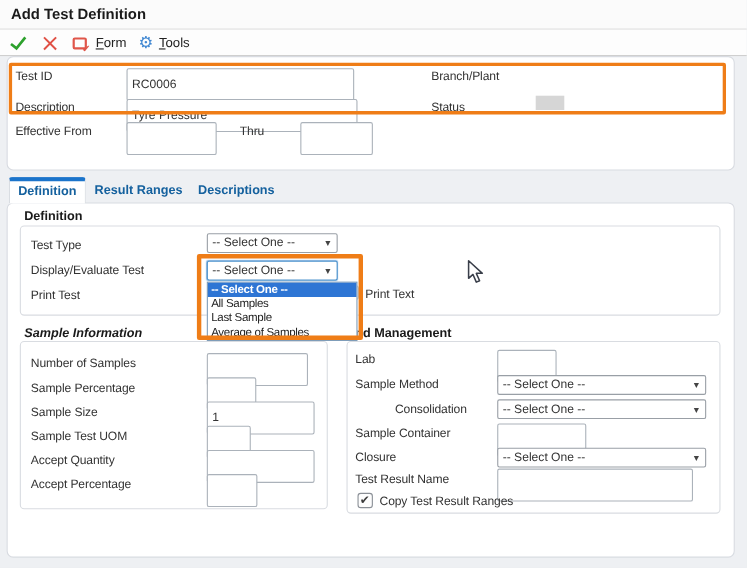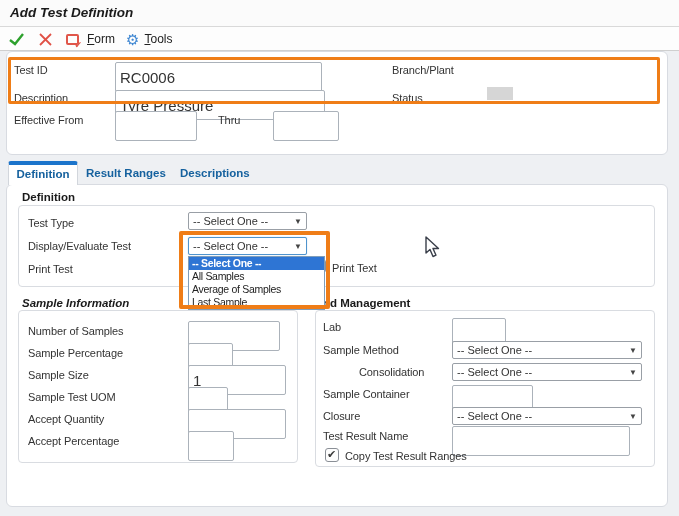--- a/index.html
+++ b/index.html
@@ -1,41 +1,41 @@
 <!DOCTYPE html>
 <html><head>
 <meta charset="utf-8">
 <style>
   * { margin:0; padding:0; box-sizing:border-box; }
   html,body { background:#e9ebef; }
   body { font-family:"Liberation Sans","DejaVu Sans",sans-serif; }
   .screen { position:relative; width:679px; height:516px; background:#eef0f3; overflow:hidden; }
 
   
-  .titlebar { position:absolute; left:0; top:0; width:679px; height:27px; background:#fbfbfb; border-bottom:1px solid #d9d9d9;font-style:italic; }
+  .titlebar { position:absolute; left:0; top:0; width:679px; height:27px; background:#fbfbfb; border-bottom:1px solid #d9d9d9; }
   .titlebar .title { position:absolute; left:10px; top:5px; font-size:13.5px; font-weight:bold; color:#1a1a1a; }
   .toolbar { position:absolute; left:0; top:27px; width:679px; height:24px; background:#fdfdfd; border-bottom:1px solid #cfcfcf; }
   .tbtn { position:absolute; top:3px; height:18px; display:flex; align-items:center; cursor:default; }
   .menu-label { font-size:12px; color:#222; display:inline-block; }
   .menu-label::first-letter { text-decoration:underline; }
   .form-icon { position:relative; width:13px; height:11px; border:2px solid #e0564a; border-radius:2px; display:inline-block; }
   .form-icon::after { content:"✔"; position:absolute; right:-5px; bottom:-7px; color:#e0564a; font-size:9px; font-weight:bold; }
   .gear-glyph { font-size:15px; color:#3f87d2; line-height:15px; }
 
   
   .panel { position:absolute; background:#fff; border:1px solid #d8dbe1; border-radius:6px; }
   .top-panel { left:6px; top:51px; width:662px; height:104px; }
   .main-panel { left:6px; top:184px; width:662px; height:323px; }
 
   .hl-box { position:absolute; border:3px solid #ef7d17; border-radius:2px; pointer-events:none; }
   .hl-1 { left:8px; top:57px; width:652px; height:47px; z-index:40; }
   .hl-2 { left:179px; top:231px; width:151px; height:78px; z-index:60; border-width:4px; }
 
   .lbl { position:absolute; font-size:11px; color:#333; letter-spacing:-0.1px; white-space:nowrap; }
-  .txt { position:absolute; height:16px; border:1px solid #abb2ba; background:#fff; font-family:"Liberation Sans",sans-serif; font-size:15px; color:#333; padding:14px 4px; border-radius:2px; }
+  .txt { position:absolute; height:16px; border:1px solid #abb2ba; background:#fff; font-family:"Liberation Sans",sans-serif; font-size:11px; color:#333; padding:14px 4px; border-radius:2px; }
   .txt.center { text-align:center; }
   .statusbox { position:absolute; left:487px; top:87px; width:26px; height:13px; background:#d6d6d6; }
 
   
   .tab-active { position:absolute; left:8px; top:161px; width:70px; height:24px; background:#fff; border:1px solid #d2d6dc; border-bottom:none; border-top:4px solid #1b74cb; border-radius:3px 3px 0 0; z-index:10; text-align:center; font-size:11.5px; font-weight:bold; color:#15619e; line-height:18px; cursor:default; }
   .tab-plain { position:absolute; top:167px; font-size:11.5px; font-weight:bold; color:#15619e; cursor:default; white-space:nowrap; }
 
   
   .grp-title { position:absolute; font-size:11.5px; font-weight:bold; color:#1a1a1a; white-space:nowrap; }
   .grp-box { position:absolute; border:1px solid #d9dce1; border-radius:4px; background:#fff; }
@@ -178,22 +178,22 @@
 
   <span class="lbl" style="left:323px; top:430px;">Test Result Name</span>
   <input class="txt" style="left: 452px; top: 426px; width: 178px;" value="">
 
   <span class="chk checked" style="left:325px; top:448px;"></span>
   <span class="lbl" style="left:345px; top:450px;">Copy Test Result Ranges</span>
 
   <div class="open-list">
     <div class="open-item selected">-- Select One --</div>
     <div class="open-item">All Samples</div>
+    <div class="open-item">Last Sample</div>
     <div class="open-item">Average of Samples</div>
-    <div class="open-item">Last Sample</div>
   </div>
 
   <div class="hl-box hl-2"></div>
 
   <svg class="cursor" style="left:424px; top:236px;" width="18" height="24">
     <polygon points="2,1 2,17 6,13.5 9,20.5 12,19.2 9,12.5 14.5,12.5" fill="#fff" stroke="#3a3f4a" stroke-width="1.4" stroke-linejoin="round"></polygon>
   </svg>
 
 </div>
 

